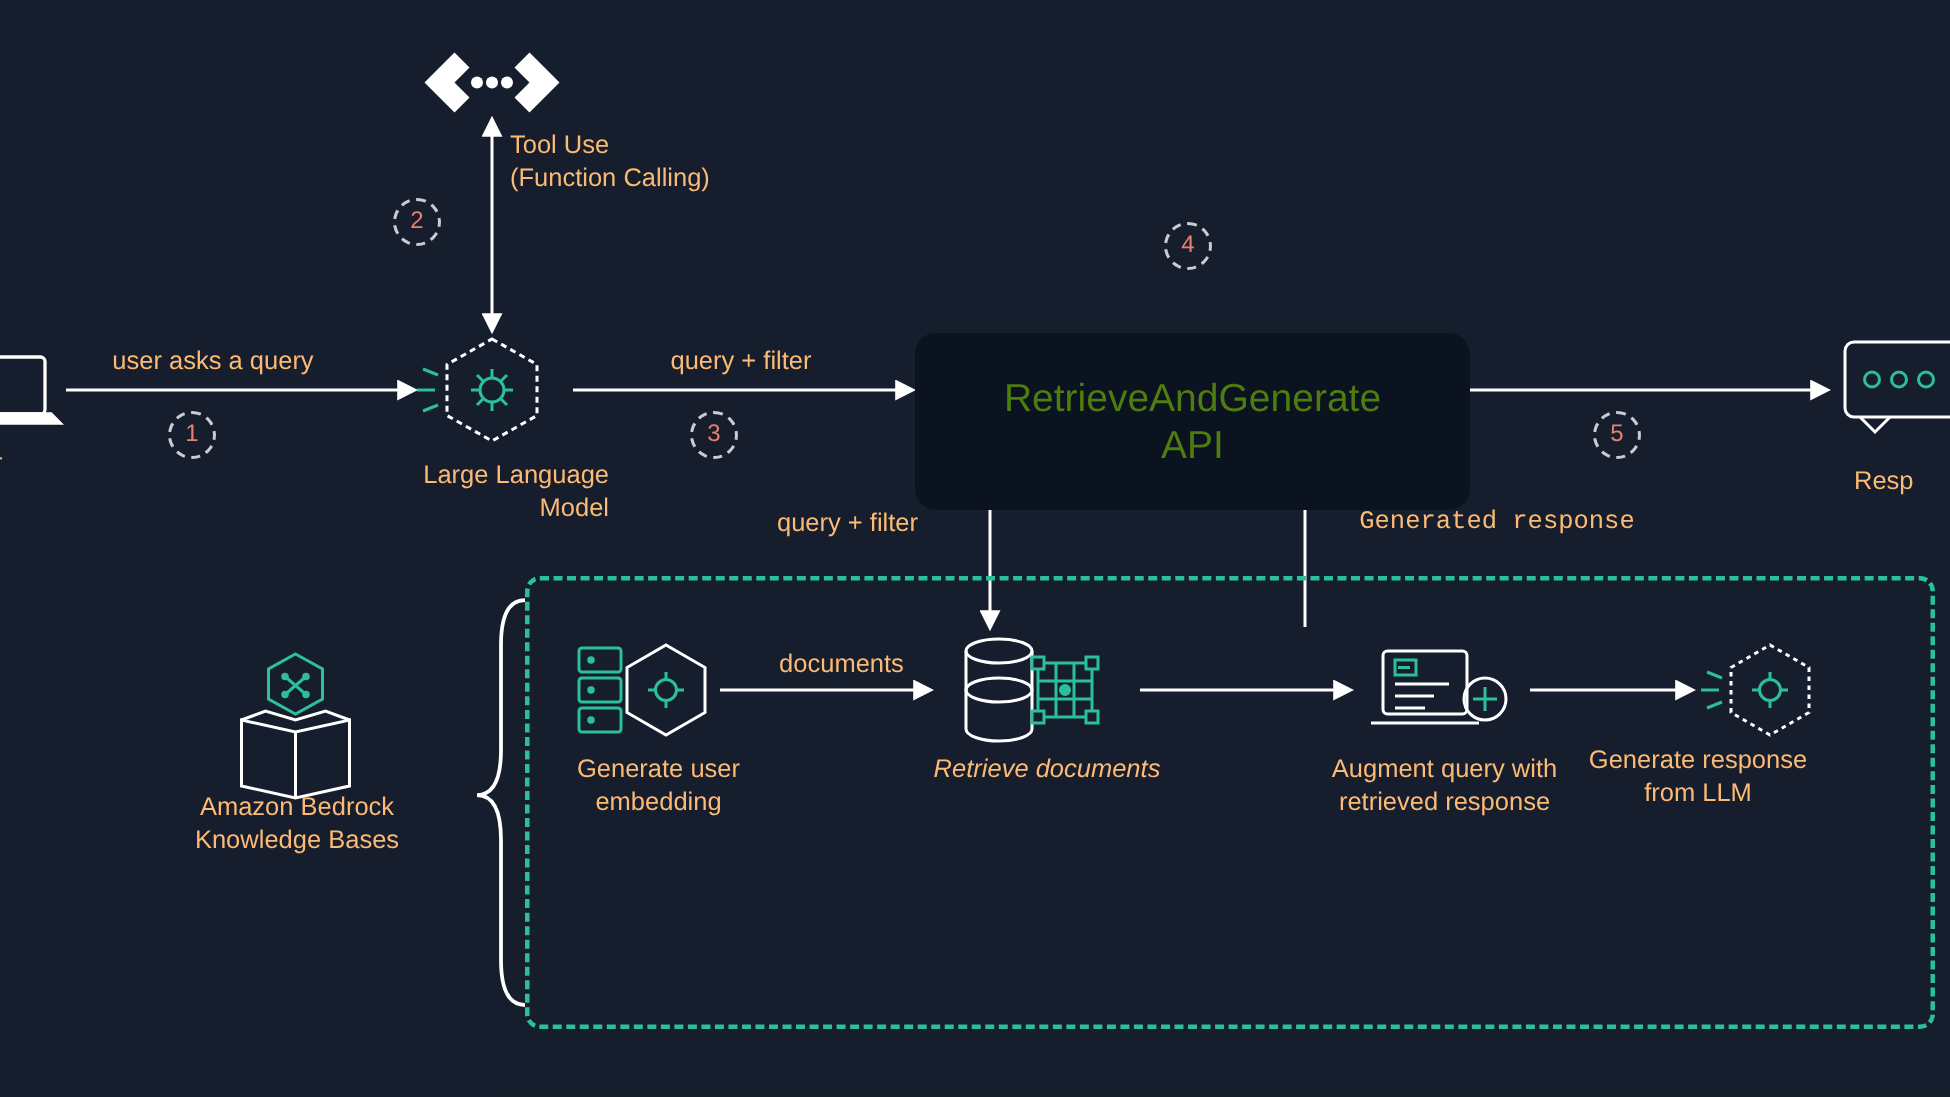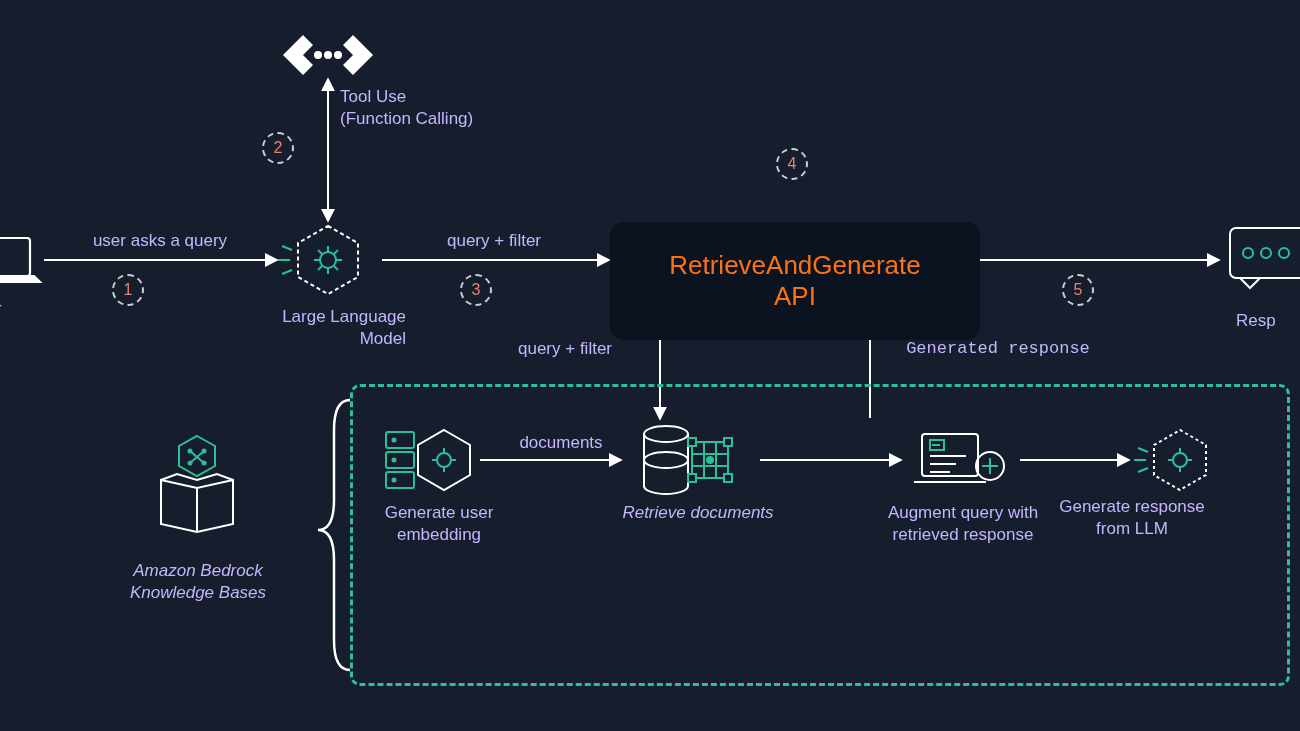--- a/index.html
+++ b/index.html
@@ -7,21 +7,21 @@
     background: #161e2d;
     color: #ffffff;
     font-family: -apple-system, BlinkMacSystemFont, "Segoe UI", Arial, sans-serif;
     width: 1300px;
     height: 731px;
     position: relative;
     overflow: hidden;
   }
   .label {
     position: absolute;
-    color: #c4b5fd;
+    color: #fdba74;
     font-size: 17px;
     text-align: center;
     line-height: 1.3;
   }
   .step-badge {
     position: absolute;
     width: 32px;
     height: 32px;
     border: 2px dashed #c7cdd6;
     border-radius: 50%;
@@ -30,21 +30,21 @@
     justify-content: center;
     color: #e8806e;
     font-size: 16px;
     font-weight: 500;
   }
   .api-box {
     position: absolute;
     background: #0b1220;
     border-radius: 14px;
     padding: 28px 40px;
-    color: #f97316;
+    color: #4d7c0f;
     font-size: 26px;
     font-weight: 400;
     text-align: center;
   }
   .dashed-box {
     position: absolute;
     border: 3px dashed #2bbf9c;
     border-radius: 10px;
   }
   svg.overlay {
@@ -237,33 +237,33 @@
 <div class="step-badge" style="left:460px; top:274px;">
     <span>3</span>
   </div>
 <div class="step-badge" style="left:776px; top:148px;">
     <span>4</span>
   </div>
 <div class="step-badge" style="left:1062px; top:274px;">
     <span>5</span>
   </div>
 
-<div class="label" style="left:70px; top:230px; width:180px;">user asks a query</div>
+<div class="label" style="left:52px; top:230px; width:180px;">user asks a query</div>
 <div class="label" style="left:340px; top:86px; width:180px; text-align:left; white-space:pre-line;">Tool Use
 (Function Calling)</div>
 <div class="label" style="left:414px; top:230px; width:160px;">query + filter</div>
 <div class="label" style="left:518px; top:338px; width:160px; text-align:left;">query + filter</div>
 <div class="label" style="left:888px; top:338px; width:220px; text-align:center;font-family:Liberation Mono, monospace;">Generated response</div>
 <div class="label" style="left:496px; top:432px; width:130px;">documents</div>
 
 <div class="label" style="left:-4px; top:298px; width:30px; text-align:left;">r</div>
 <div class="label" style="left:256px; top:306px; width:150px; white-space:pre-line;text-align:right;">Large Language
 Model</div>
 <div class="label" style="left:1236px; top:310px; width:80px; text-align:left;">Resp</div>
-<div class="label" style="left:118px; top:560px; width:160px; white-space:pre-line;font-style:italic;">Amazon Bedrock
+<div class="label" style="left:118px; top:527px; width:160px; white-space:pre-line;">Amazon Bedrock
 Knowledge Bases</div>
 <div class="label" style="left:354px; top:502px; width:170px; white-space:pre-line;">Generate user
 embedding</div>
 <div class="label" style="left:598px; top:502px; width:200px;font-style:italic;">Retrieve documents</div>
 <div class="label" style="left:858px; top:502px; width:210px; white-space:pre-line;">Augment query with
 retrieved response</div>
 <div class="label" style="left:1042px; top:496px; width:180px; white-space:pre-line;">Generate response
 from LLM</div>
 
 </body></html>

